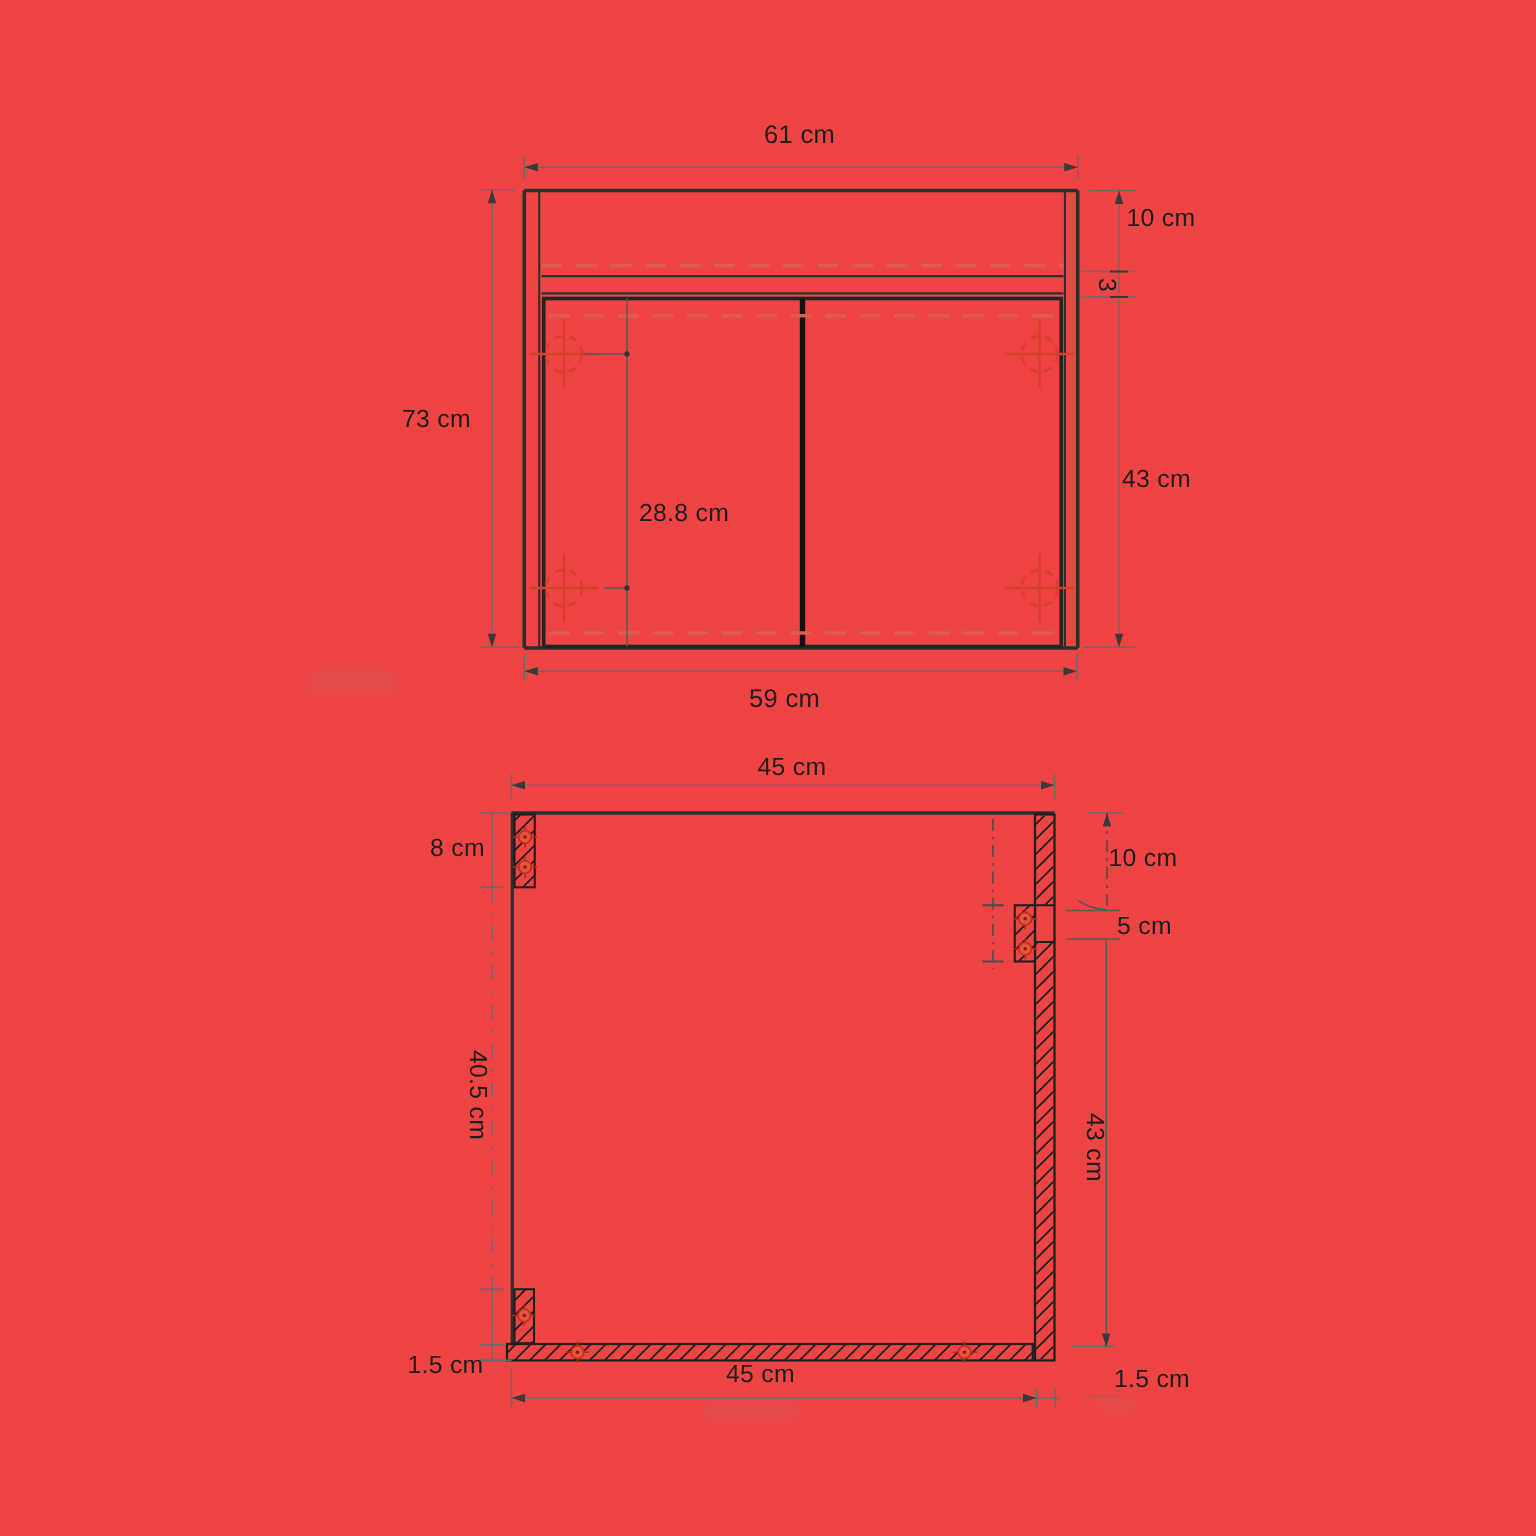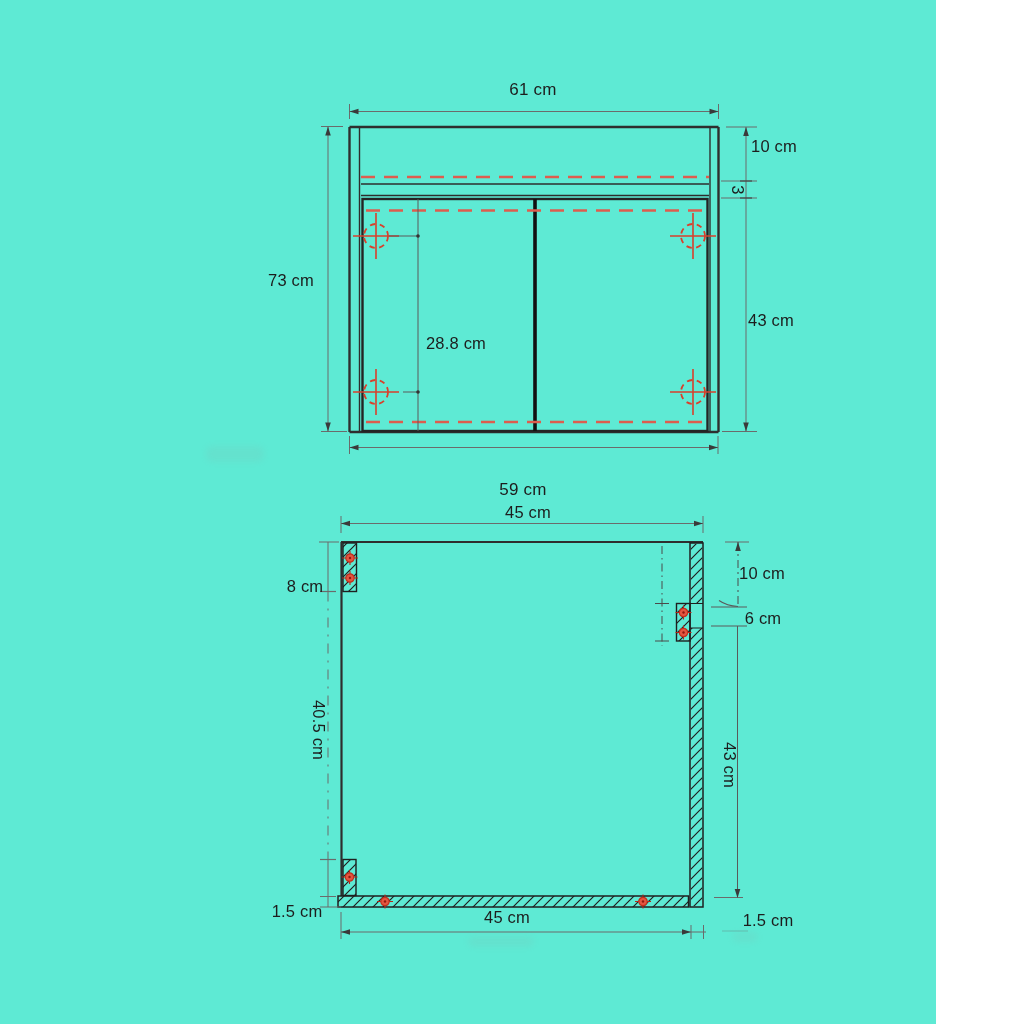--- a/index.html
+++ b/index.html
@@ -1,17 +1,17 @@
 <!DOCTYPE html>
 <html><head>
 <meta charset="utf-8">
 <style>
   html,body{margin:0;padding:0;background:#ffffff;}
   #canvas{
-    position:relative;width:936px;height:1024px;background:#5eead4;overflow:hidden;
+    position:relative;width:1024px;height:1024px;background:#ef4444;overflow:hidden;
     font-family:"Liberation Sans", sans-serif;
   }
   svg{position:absolute;left:0;top:0;}
   .lbl{
     position:absolute;color:#1d1d1d;font-size:16.5px;letter-spacing:0.2px;
     transform:translate(-50%,-50%);white-space:nowrap;
   }
   .lbl.big{font-size:17px;}
   .lbl.rot{transform:translate(-50%,-50%) rotate(90deg);}
   .smudge{position:absolute;background:#9a9a9a;opacity:0.10;filter:blur(3px);border-radius:6px;}
@@ -184,25 +184,25 @@
 <div class="smudge" style="left:206px;top:446px;width:58px;height:16px;"></div>
 <div class="smudge" style="left:468px;top:936px;width:66px;height:11px;"></div>
 <div class="smudge" style="left:732px;top:932px;width:26px;height:10px;"></div>
 
 <div class="lbl big" style="left:533px;top:90px;">61 cm</div>
 <div class="lbl" style="left:291px;top:280px;">73 cm</div>
 <div class="lbl" style="left:774px;top:146px;">10 cm</div>
 <div class="lbl rot" style="left:737px;top:190px;">3</div>
 <div class="lbl" style="left:771px;top:320px;">43 cm</div>
 <div class="lbl" style="left:456px;top:306px;margin-top:37px;">28.8 cm</div>
-<div class="lbl big" style="left:523px;top:490px;text-align:right;">59 cm</div>
+<div class="lbl big" style="left:523px;top:466px;text-align:right;">59 cm</div>
 
 <div class="lbl" style="left:528px;top:512px;">45 cm</div>
-<div class="lbl" style="left:305px;top:566px;margin-top:20px;">8 cm</div>
+<div class="lbl" style="left:305px;top:566px;">8 cm</div>
 <div class="lbl rot" style="left:318px;top:730px;">40.5 cm</div>
 <div class="lbl" style="left:297px;top:911px;">1.5 cm</div>
 <div class="lbl" style="left:762px;top:573px;">10 cm</div>
-<div class="lbl" style="left:763px;top:618px;">6 cm</div>
+<div class="lbl" style="left:763px;top:618px;">5 cm</div>
 <div class="lbl rot" style="left:729px;top:765px;">43 cm</div>
 <div class="lbl" style="left:507px;top:917px;">45 cm</div>
 <div class="lbl" style="left:768px;top:920px;">1.5 cm</div>
 
 </div>
 
 </body></html>

